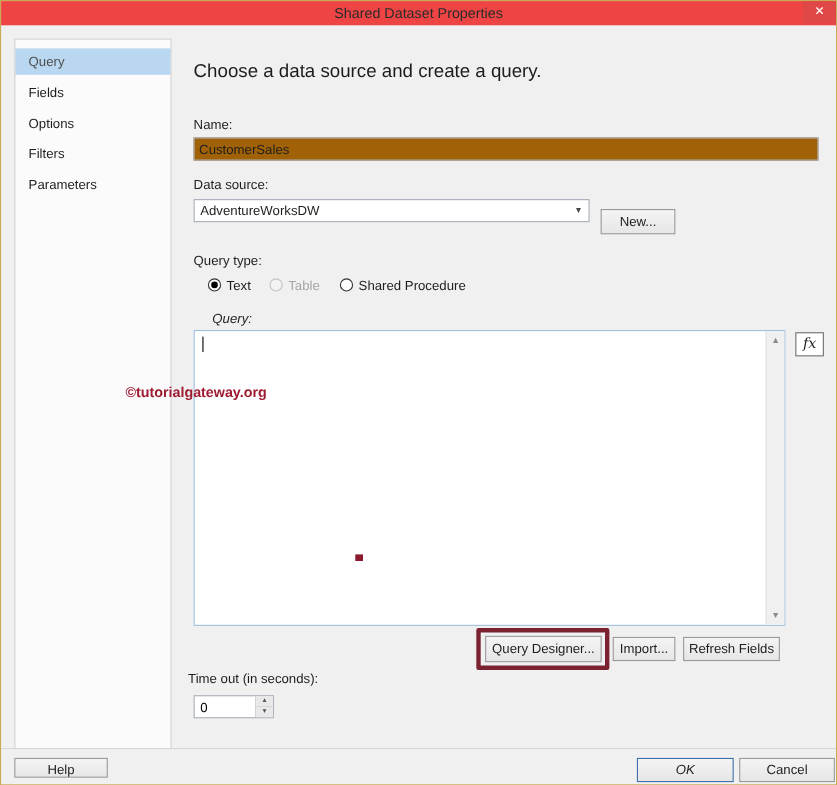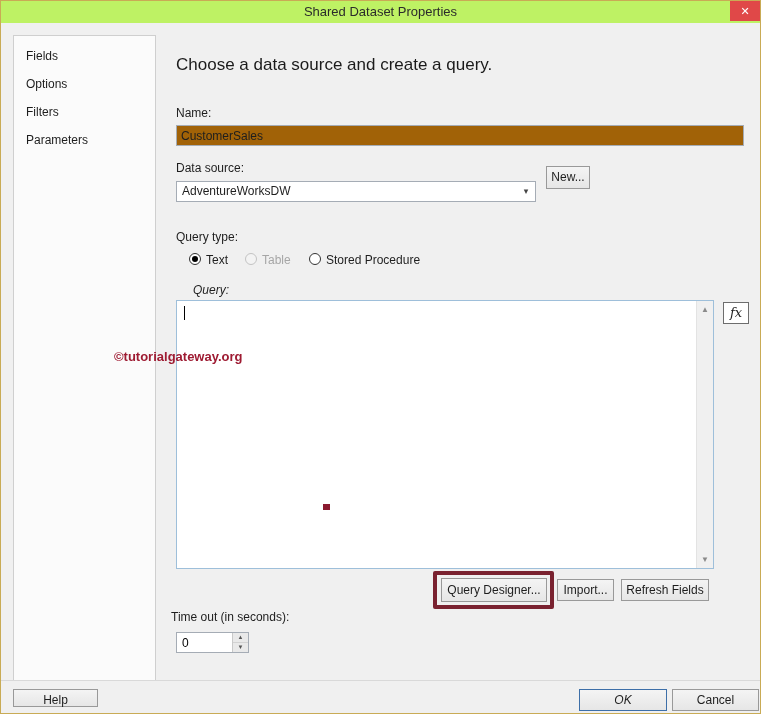--- a/index.html
+++ b/index.html
@@ -5,21 +5,21 @@
   * { margin:0; padding:0; box-sizing:border-box; }
   html,body { width:761px; height:714px; overflow:hidden; }
   body {
     font-family:"Liberation Sans","DejaVu Sans",sans-serif;
     font-size:12px; color:#1e1e1e; background:#f0f0f0; position:relative;
   }
   .dialog { position:absolute; inset:0; border:1px solid #c9ab55; background:#f0f0f0; }
 
   
   .titlebar { position:absolute; left:0; top:0; width:100%; height:22px;
-    background:#bef264; text-align:center; line-height:22px; font-size:13px; color:#2b2b2b; }
+    background:#ef4444; text-align:center; line-height:22px; font-size:13px; color:#2b2b2b; }
   .close-btn { position:absolute; right:0; top:0; width:30px; height:20px;
     background:#e04848; color:#fff; text-align:center; line-height:20px; font-size:11px; cursor:pointer; }
 
   
   .sidebar { position:absolute; left:12px; top:34px; width:143px; height:646px;
     background:#fbfbfb; border:1px solid #cfcfcf; padding-top:8px; }
   .side-item { height:24px; line-height:24px; padding-left:12px; margin-bottom:4px; cursor:pointer; color:#1e1e1e; }
   .side-item.selected { background:#b9d7f1; color:#4e4e4e; }
 
   
@@ -31,21 +31,21 @@
   .name-input { left:175px; top:124px; width:568px; height:21px; }
 
   .combo { position:absolute; left:175px; top:180px; width:360px; height:21px;
     border:1px solid #a5acb5; background:#fff; cursor:pointer; }
   .combo-value { position:absolute; left:5px; top:0; line-height:19px; }
   .combo-arrow { position:absolute; right:0; top:0; width:18px; height:19px;
     text-align:center; line-height:18px; font-size:9px; color:#444; }
 
   .btn { position:absolute; background:linear-gradient(#f4f4f4,#e6e6e6);
     border:1px solid #999; text-align:center; font-size:12px; color:#1e1e1e; cursor:pointer; }
-  .btn-new { left:545px; top:165px; width:44px; height:23px; line-height:21px; }
+  .btn-new { left:545px; top:189px; width:68px; height:23px; line-height:21px; }
 
   
   .radio { position:absolute; top:252px; display:flex; gap:5px; cursor:pointer; }
   .radio-circle { width:12px; height:12px; border-radius:50%; border:1px solid #333; background:#fff; position:relative; }
   .radio.checked .radio-circle::after { content:""; position:absolute; left:2px; top:2px;
     width:6px; height:6px; border-radius:50%; background:#000; }
   .radio.disabled .radio-circle { border-color:#c3c3c3; background:#f3f3f3; }
   .radio.disabled .radio-label { color:#a6a6a6; }
 
   
@@ -95,20 +95,21 @@
 <div class="dialog">
 
   <div class="titlebar">
     <span>Shared Dataset Properties</span>
   </div>
   <div class="close-btn">
     <span>✕</span>
   </div>
 
   <div class="sidebar">
+    <div class="side-item selected">Query</div>
     <div class="side-item">Fields</div>
     <div class="side-item">Options</div>
     <div class="side-item">Filters</div>
     <div class="side-item">Parameters</div>
   </div>
 
   <div class="heading">Choose a data source and create a query.</div>
 
   <div class="lbl" style="left:175px; top:105px;">Name:</div>
   <input class="txt-input name-input" value="CustomerSales" style="">
@@ -124,21 +125,21 @@
   <div class="radio checked" style="left:188px;">
     <span class="radio-circle"></span>
     <span class="radio-label">Text</span>
   </div>
   <div class="radio disabled" style="left:244px;">
     <span class="radio-circle"></span>
     <span class="radio-label">Table</span>
   </div>
   <div class="radio" style="left:308px;">
     <span class="radio-circle"></span>
-    <span class="radio-label">Stored Procedure</span>
+    <span class="radio-label">Shared Procedure</span>
   </div>
 
   <div class="lbl" style="left:192px; top:282px;font-style:italic;">Query:</div>
   <div class="query-box">
     <div class="caret"></div>
     <div class="qscroll">
       <div class="arr up">▲</div>
       <div class="arr down">▼</div>
     </div>
   </div>

